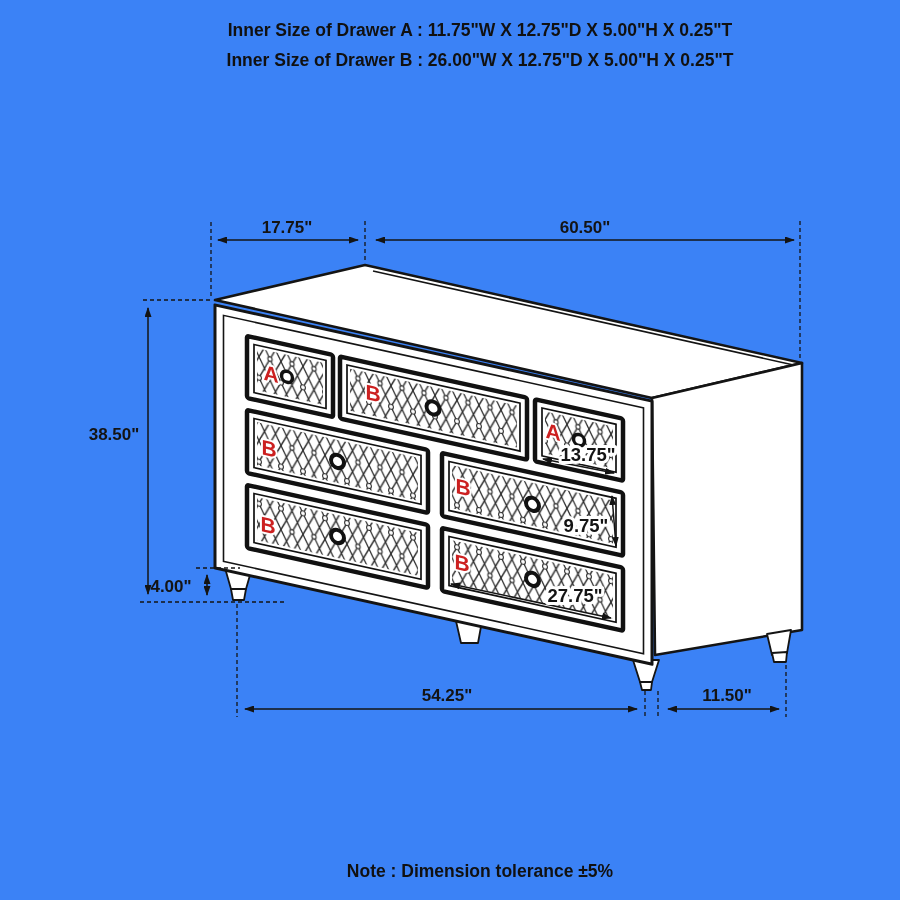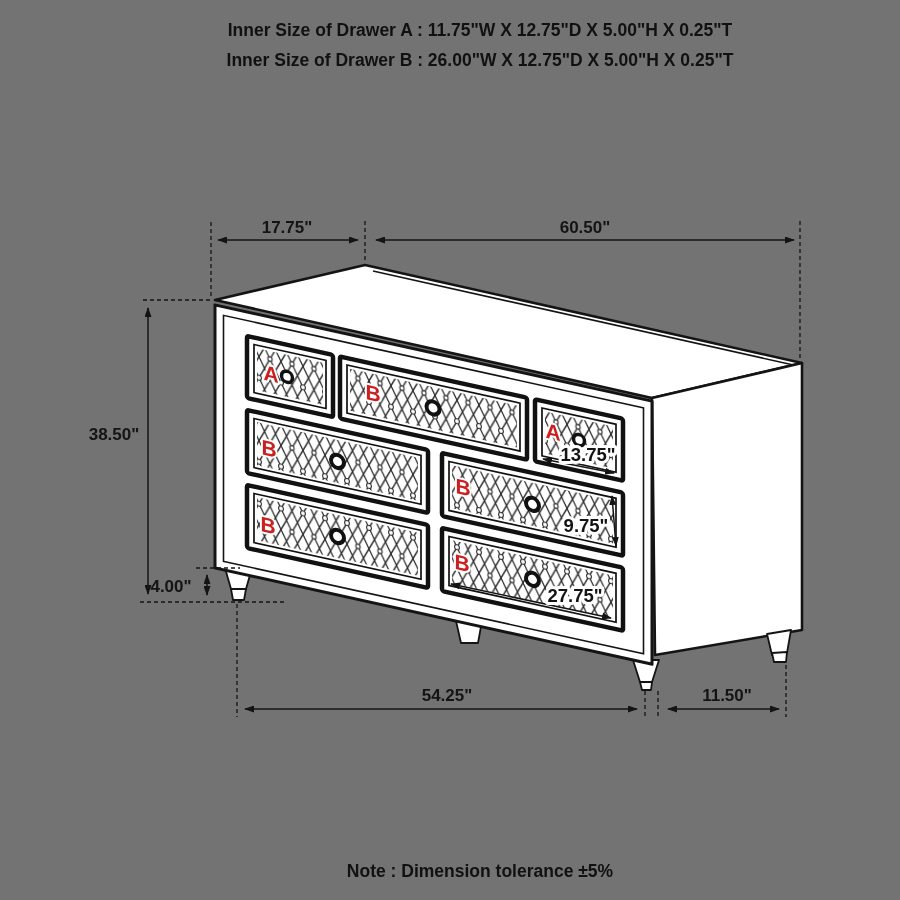--- a/index.html
+++ b/index.html
@@ -1,16 +1,16 @@
 <!DOCTYPE html>
 <html><head>
 <meta charset="utf-8">
 <style>
   html,body{margin:0;padding:0;background:#ffffff;}
-  .stage{width:900px;height:900px;position:relative;background:#737373;overflow:hidden;
+  .stage{width:900px;height:900px;position:relative;background:#3b82f6;overflow:hidden;
          font-family:"Liberation Sans", sans-serif;}
   svg text{font-family:"Liberation Sans", sans-serif;}
   .hdr{font-size:17.5px;font-weight:bold;fill:#111111;text-anchor:middle;}
   .dim{font-size:17px;font-weight:bold;fill:#141414;text-anchor:middle;}
   .dimhalo{font-size:18.5px;font-weight:bold;fill:#141414;text-anchor:middle;
            paint-order:stroke;stroke:#ffffff;stroke-width:6px;stroke-linejoin:round;}
   .redlab{font-size:21px;font-weight:bold;text-anchor:middle;
           paint-order:stroke;stroke:#ffffff;stroke-width:4px;stroke-linejoin:round;}
   .oline{fill:#ffffff;stroke:#141414;stroke-width:2.6;stroke-linejoin:round;}
   .thin{fill:none;stroke:#141414;stroke-width:1.6;}

